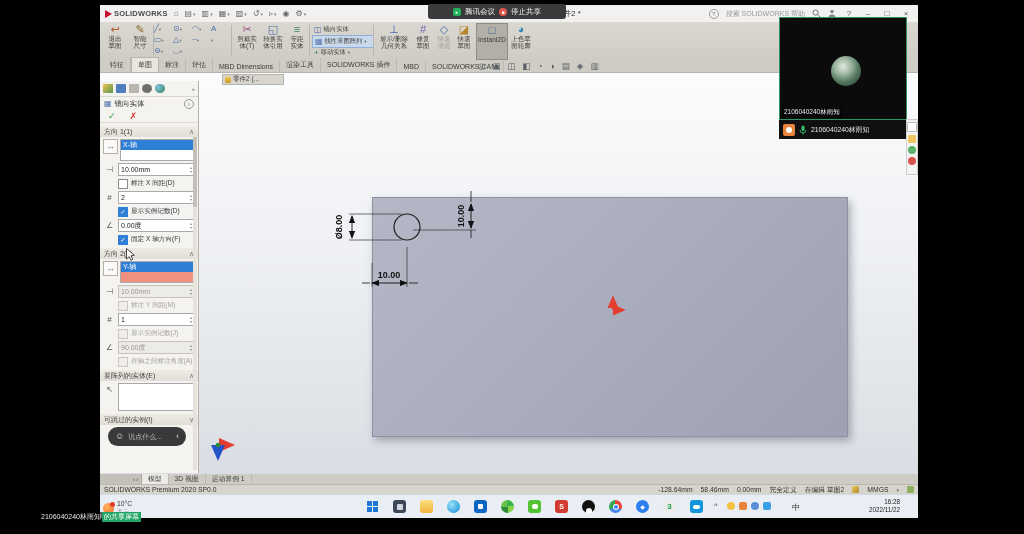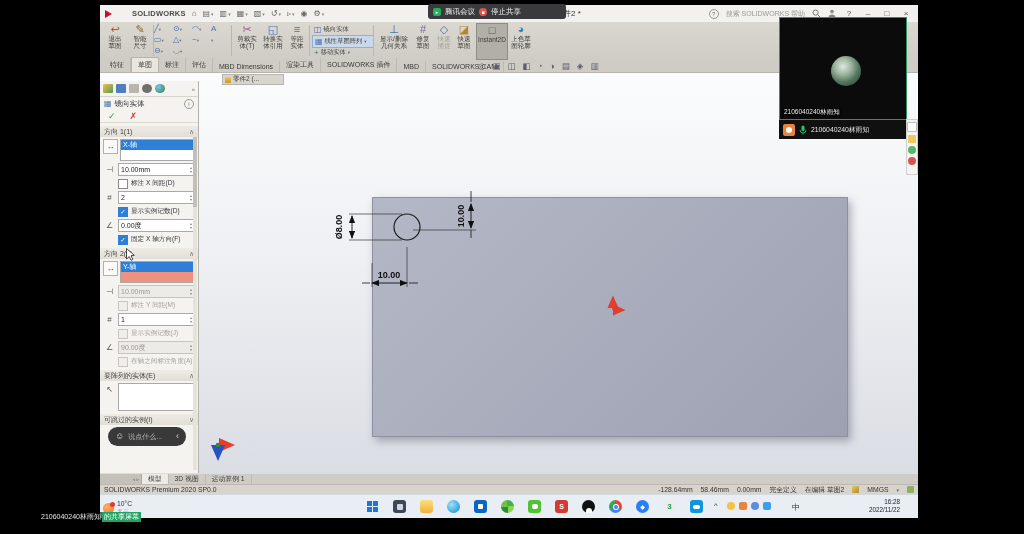--- a/index.html
+++ b/index.html
@@ -3,21 +3,21 @@
 <meta charset="utf-8">
 <style>
   html,body{margin:0;padding:0;background:#000;}
   .stage{position:relative;width:1024px;height:534px;background:#000;overflow:hidden;
          font-family:"Liberation Sans","DejaVu Sans",sans-serif;color:#222;}
   .a{position:absolute;}
   .app{position:absolute;left:100px;top:5px;width:818px;height:513px;background:#d3d0c9;overflow:hidden;}
   
   .titlebar{left:0;top:0;width:818px;height:17px;background:#f2f1ef;border-bottom:1px solid #d9d6d0;display:flex;align-items:center;}
   .brandmark{width:0;height:0;border-left:7px solid #c8102e;border-top:4px solid transparent;border-bottom:4px solid transparent;margin:0 2px 0 5px;}
-  .brandtext{font-size:7.5px;font-weight:bold;color:#4a4a4a;letter-spacing:.2px;margin-left:18px;}
+  .brandtext{font-size:7.5px;font-weight:bold;color:#4a4a4a;letter-spacing:.2px;}
   .tb-ic{font-size:8px;color:#666;margin-left:6px;display:inline-flex;align-items:center;}
   .tb-ic .c{font-size:5px;color:#888;margin-left:1px;}
   .doctitle{position:absolute;left:455px;top:3px;font-size:8px;color:#333;}
   .tb-right{position:absolute;right:6px;top:0;height:17px;display:flex;align-items:center;gap:7px;}
   .helpcirc{width:8px;height:8px;border:1px solid #9a9a9a;border-radius:50%;font-size:6px;color:#777;display:flex;align-items:center;justify-content:center;}
   .searchtxt{font-size:7px;color:#999;}
   .winbtn{font-size:8px;color:#555;width:12px;text-align:center;}
   
   .ribbon{left:0;top:17px;width:818px;height:38px;background:linear-gradient(#dbd8d2,#cfccc5);border-bottom:1px solid #b7b4ad;}
   .rbtn{position:absolute;top:1px;height:35px;display:flex;flex-direction:column;align-items:center;justify-content:flex-start;font-size:6.5px;line-height:7px;color:#3e3d39;text-align:center;}
@@ -75,21 +75,21 @@
   
   .taskbar{left:0;top:489px;width:818px;height:24px;background:#e9eef4;border-top:1px solid #d4d9df;}
   .tbi{position:absolute;top:4px;width:15px;height:15px;display:flex;align-items:center;justify-content:center;}
   .circ{width:13px;height:13px;border-radius:50%;}
   .sq{width:13px;height:13px;border-radius:3px;display:flex;align-items:center;justify-content:center;color:#fff;font-size:7px;font-weight:bold;}
   .startgrid{display:grid;grid-template-columns:5px 5px;grid-auto-rows:5px;gap:1px;}
   .startgrid b{background:#1b78d7;}
   .trayic{position:absolute;top:6px;font-size:7.5px;color:#333;}
   .timeblk{position:absolute;right:18px;top:3px;text-align:right;font-size:6.3px;line-height:8px;color:#222;}
   
-  .pill{left:428px;top:4px;width:138px;height:15px;background:#3a3a3d;border-radius:3px;display:flex;align-items:center;gap:4px;padding:0 5px;box-sizing:border-box;}
+  .pill{left:428px;top:4px;width:138px;height:15px;background:#3a3a3d;border-radius:3px;display:flex;align-items:center;gap:4px;padding:0 5px;box-sizing:border-box;justify-content:center;}
   .pill .txt{font-size:7.5px;color:#f0f0f0;}
   .dotcam{width:8px;height:8px;border-radius:2px;background:#23b05c;display:flex;align-items:center;justify-content:center;color:#fff;font-size:5px;}
   .dotstop{width:8px;height:8px;border-radius:50%;background:#e2574c;display:flex;align-items:center;justify-content:center;color:#fff;font-size:5px;}
   .vtile{left:779px;top:17px;width:128px;height:103px;background:#0b0b0b;border:1px solid #2f9461;box-sizing:border-box;}
   .avatar{position:absolute;left:51px;top:38px;width:30px;height:30px;border-radius:50%;background:radial-gradient(circle at 40% 35%,#dfe8df 0%,#9fb8a2 30%,#51735c 60%,#27402f 100%);}
   .tilename{position:absolute;left:2px;bottom:2px;font-size:6.5px;color:#eee;background:rgba(0,0,0,.45);padding:0 2px;}
   .prow2{left:779px;top:120px;width:128px;height:19px;background:#101010;display:flex;align-items:center;gap:4px;padding:0 4px;box-sizing:border-box;}
   .pava{width:12px;height:12px;border-radius:2px;background:#e8833a;display:flex;align-items:center;justify-content:center;}
   .pava i{width:6px;height:6px;border-radius:50%;background:#fff;}
   .pname{font-size:6.8px;color:#e8e8e8;}

